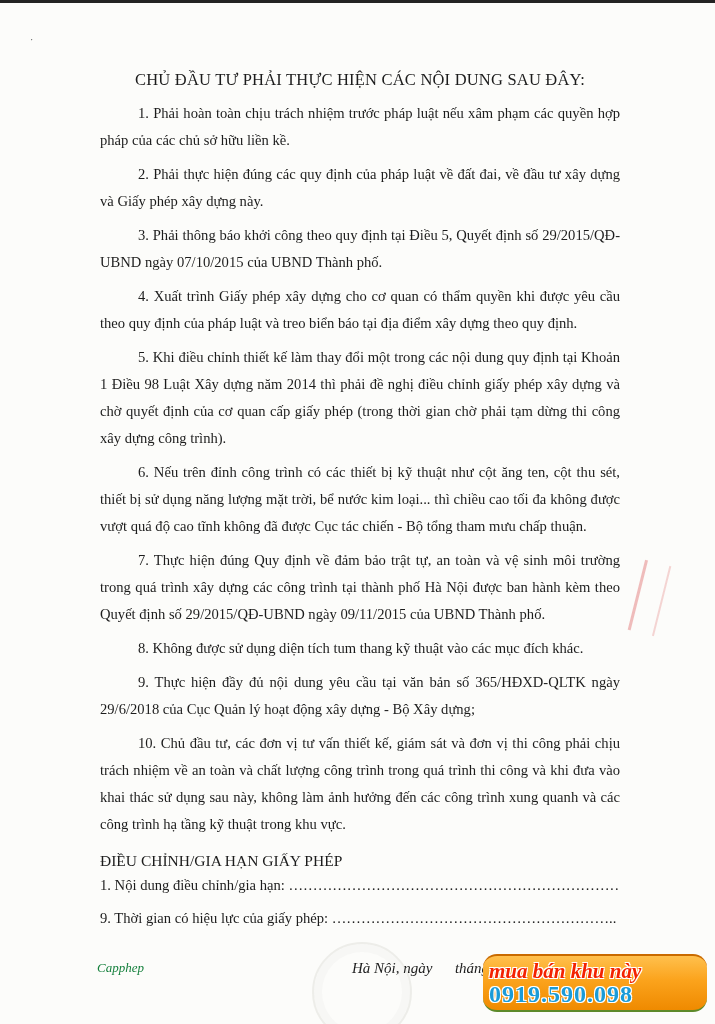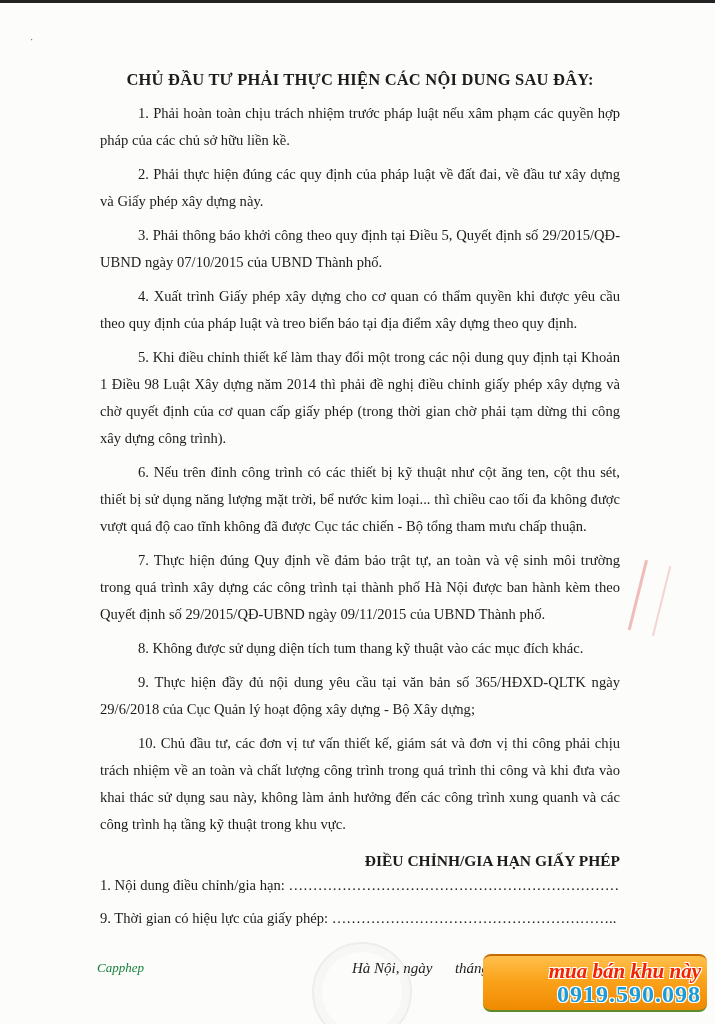--- a/index.html
+++ b/index.html
@@ -28,36 +28,36 @@
   .speck {
     position: absolute;
     left: 30px; top: 38px;
     width: 4px; height: 4px;
     color: #555;
     font-size: 10px;
     line-height: 4px;
   }
   h1.doc-title {
     font-size: 16.5px;
-    font-weight: bold;
+    font-weight: normal;
     text-align: center;
     margin: 0 0 10px 0;
     letter-spacing: 0.2px;
   }
   p.para {
     font-size: 14.6px;
     line-height: 27px;
     text-align: justify;
     text-indent: 38px;
     margin: 0 0 7px 0;
   }
   h2.section-title {
     font-size: 15.5px;
-    font-weight: bold;
-    text-align: right;
+    font-weight: normal;
+    text-align: left;
     margin: 14px 0 6px 0;
   }
   p.fill-line {
     font-size: 14.6px;
     line-height: 19px;
     margin: 0 0 14px 0;
     text-align: justify;
     overflow: hidden;
     white-space: nowrap;
   }
@@ -95,25 +95,25 @@
     border-radius: 50%;
     border: 2px solid rgba(160, 160, 150, 0.16);
     box-shadow: inset 0 0 0 8px rgba(160,160,150,0.05);
   }
   .ad-banner {
     position: absolute;
     right: 8px;
     bottom: 12px;
     width: 212px;
     padding: 3px 6px 5px 6px;
-    text-align: right;
+    text-align: left;
     background: linear-gradient(180deg, #ffc04d 0%, #fba31c 45%, #ef8a00 100%);
     border-top: 2px solid #c96a00;
     border-bottom: 2px solid #5d8a2a;
-    border-radius: 8px;
+    border-radius: 14px;
   }
   .ad-line1 {
     font-size: 21px;
     font-weight: bold;
     font-style: italic;
     color: #f32200;
     line-height: 24px;
     text-shadow: -1px -1px 0 #fff, 1px -1px 0 #fff, -1px 1px 0 #fff, 1px 1px 0 #fff;
   }
   .ad-line2 {

